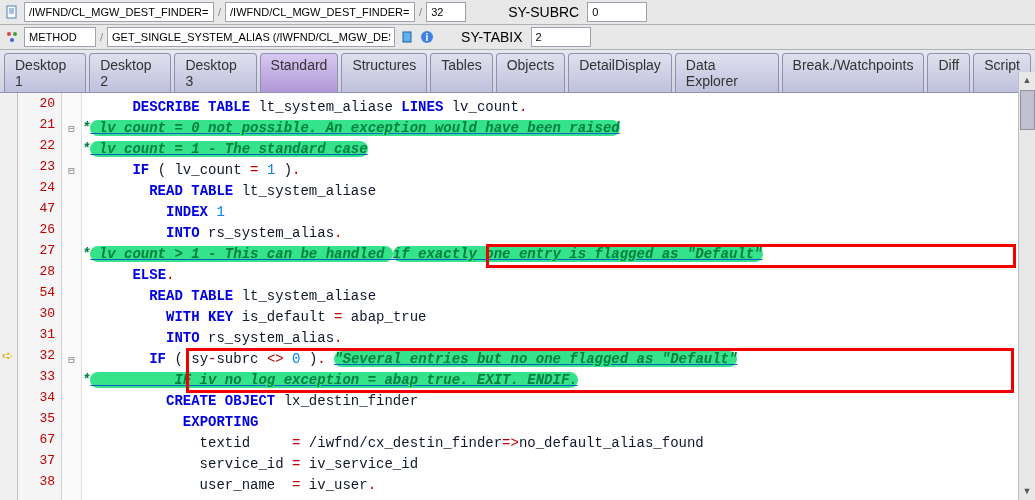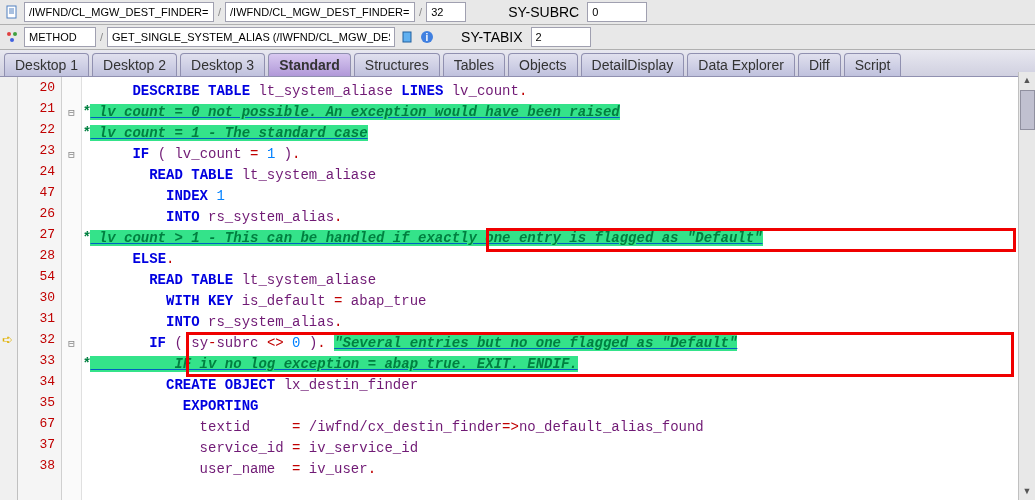--- a/index.html
+++ b/index.html
@@ -50,21 +50,21 @@
     border: 1px solid #9090b0;
     border-bottom: none;
     border-radius: 4px 4px 0 0;
     padding: 3px 10px;
     font-size: 14px;
     cursor: pointer;
     color: #333;
   }
   .tab.active {
     background: linear-gradient(#d8c8f0, #b098d8);
-    font-weight: bold;
+    font-weight: normal;
   }
   .editor {
     display: flex;
     background: #fff;
     height: calc(500px - 72px);
     position: relative;
   }
   .ruler-left {
     width: 18px;
     background: #f0f0f0;
@@ -95,25 +95,25 @@
     overflow: hidden;
     background: #fff;
     position: relative;
   }
   .line { height: 21px; line-height: 21px; }
   .ln { padding-right: 6px; }
   .fold-mark { text-align: center; color: #888; font-size: 11px; cursor: pointer; }
   .kw { color: #0000e0; font-weight: bold; }
   .num { color: #0080ff; }
   .op { color: #c00000; }
-  .ident { color: #701a75; }
+  .ident { color: #0f172a; }
   .cmt-line { background: #34e38a; color: #008040; font-style: italic; font-weight: bold; }
   .cmt-star { color: #008040; font-weight: bold; font-style: italic; }
   .str { background: #34e38a; color: #008040; font-style: italic; font-weight: bold; }
-  .underline { text-decoration: underline; text-decoration-color: #0060c0; }
+  .underline { text-decoration: underline; text-decoration-color: #0060c0; border-radius: 8px; }
   .red-box1 {
     position: absolute;
     border: 3px solid #f00000;
     pointer-events: none;
   }
   .scrollbar-v {
     position: absolute;
     right: 0;
     top: 72px;
     width: 17px;
@@ -188,20 +188,21 @@
 <div class="tabs" id="tabbar">
     <div class="tab">Desktop 1</div>
     <div class="tab">Desktop 2</div>
     <div class="tab">Desktop 3</div>
     <div class="tab active">Standard</div>
     <div class="tab">Structures</div>
     <div class="tab">Tables</div>
     <div class="tab">Objects</div>
     <div class="tab">DetailDisplay</div>
     <div class="tab">Data Explorer</div>
+    <div class="tab">Break./Watchpoints</div>
     <div class="tab">Diff</div>
     <div class="tab">Script</div>
   </div>
 
 <div class="editor">
   <div class="ruler-left" id="markerCol">
       <div class="line"></div>
       <div class="line"></div>
       <div class="line"></div>
       <div class="line"></div>

